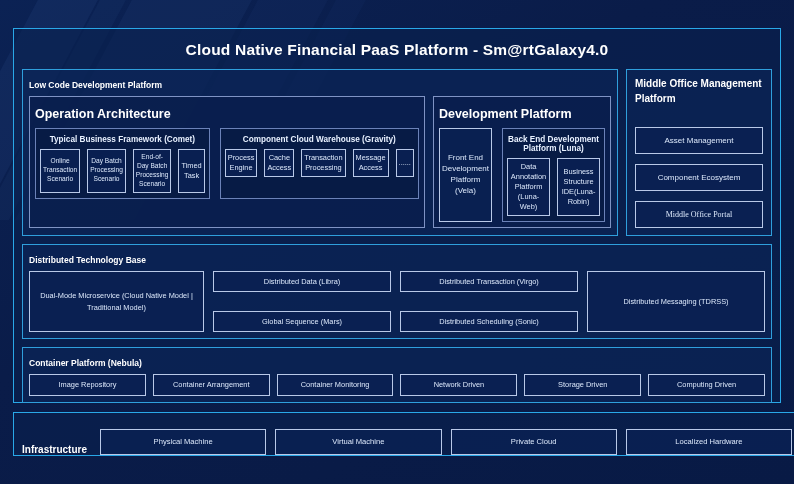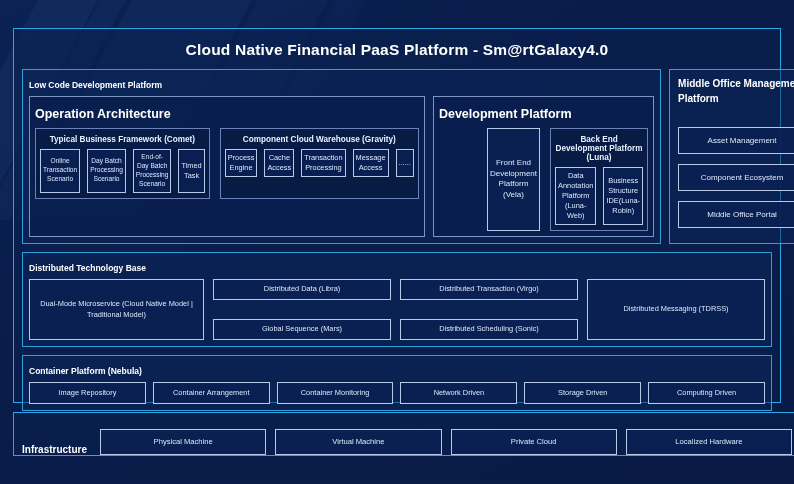--- a/index.html
+++ b/index.html
@@ -97,21 +97,21 @@
     font-size: 6.6px;
     line-height: 1.35;
     text-align: center;
     display: flex;
     align-items: center;
     justify-content: center;
     padding: 3px 2px;
     min-height: 22px;
   }
   .chip.md { font-size: 7.4px; }
-  .chip.bigger { font-size: 8px; min-height: 24px; margin-left: 48px; }
+  .chip.bigger { font-size: 8px; min-height: 24px; }
 
   
   #lowcode { flex: 1 1 auto; }
   #op-arch { flex: 1 1 61%; }
   #dev-plat { flex: 1 1 39%; }
   .op-row { display: flex; gap: 8px; align-items: stretch; }
 
   .stack { display: flex; gap: 10px; }
 
   
@@ -131,21 +131,21 @@
   }
   .mo-chip {
     border: 1px solid #b9c9e8;
     background: rgba(10,32,82,0.9);
     color: #dce8fb;
     font-size: 8px;
     text-align: center;
     padding: 8px 2px;
     margin-bottom: 10px;
   }
-  .mo-chip:last-child { margin-bottom: 0; }
+  .mo-chip:last-child { margin-bottom: 0; font-family: Liberation Serif, serif; }
 
   
   #dtb { margin-top: 8px; }
   .dtb-grid { display: flex; gap: 9px; align-items: stretch; }
   .dtb-left {
     flex: 0 0 175px;
     border: 1px solid #b9c9e8;
     background: rgba(10,32,82,0.9);
     color: #dce8fb;
     font-size: 7.4px;

